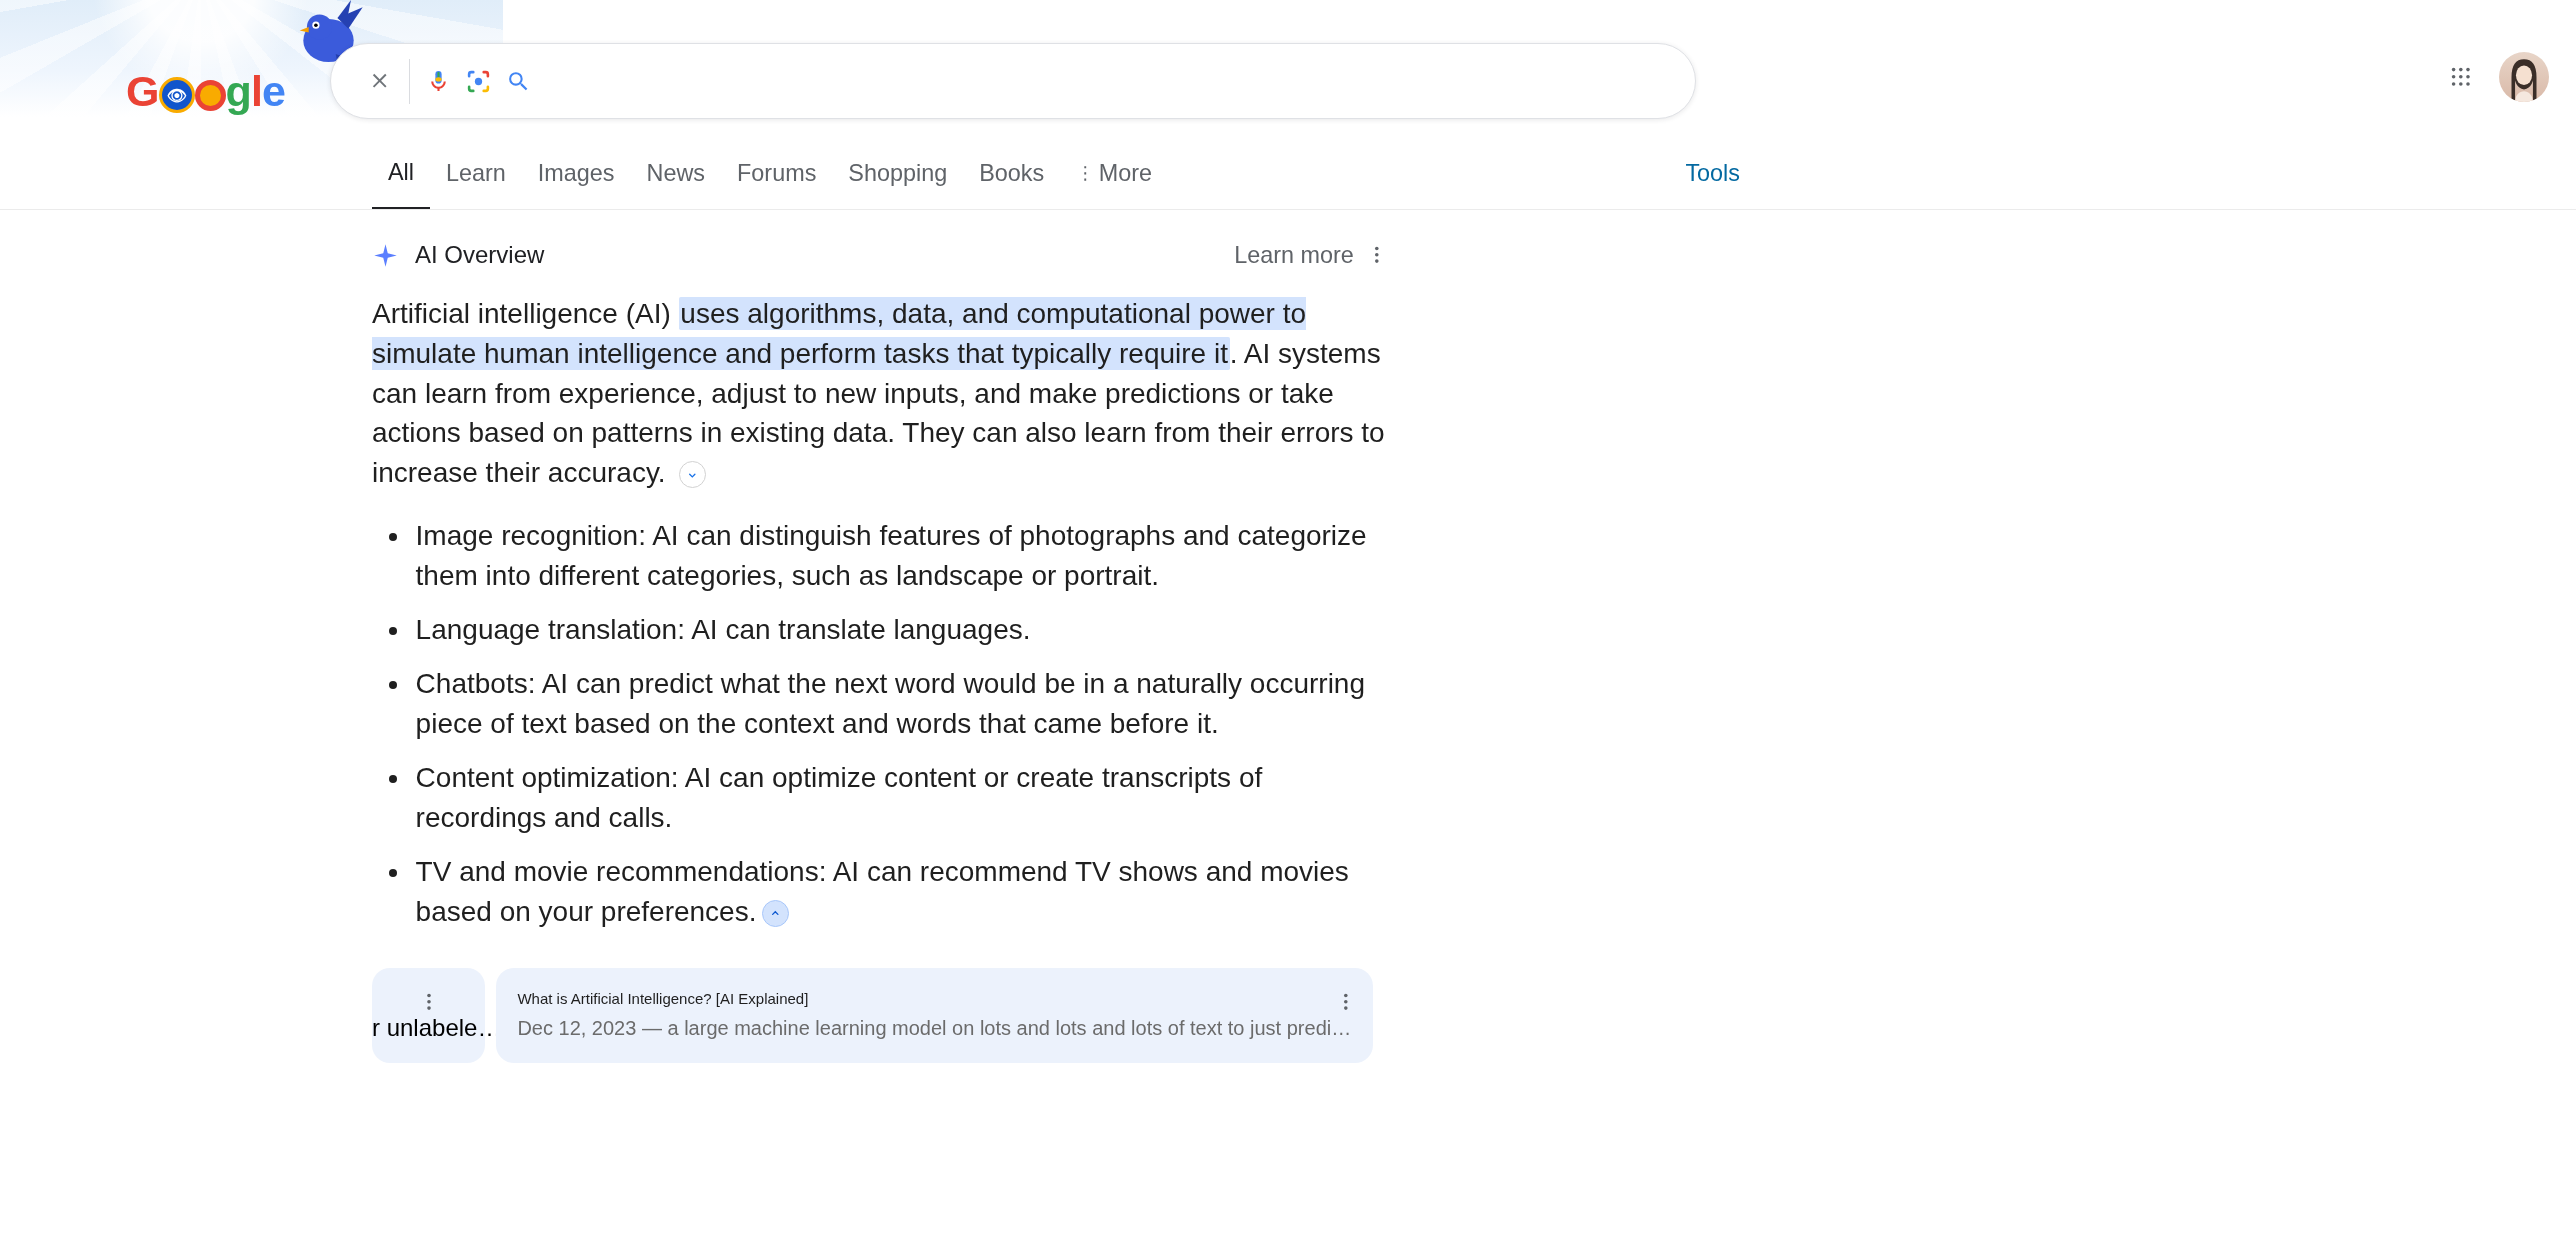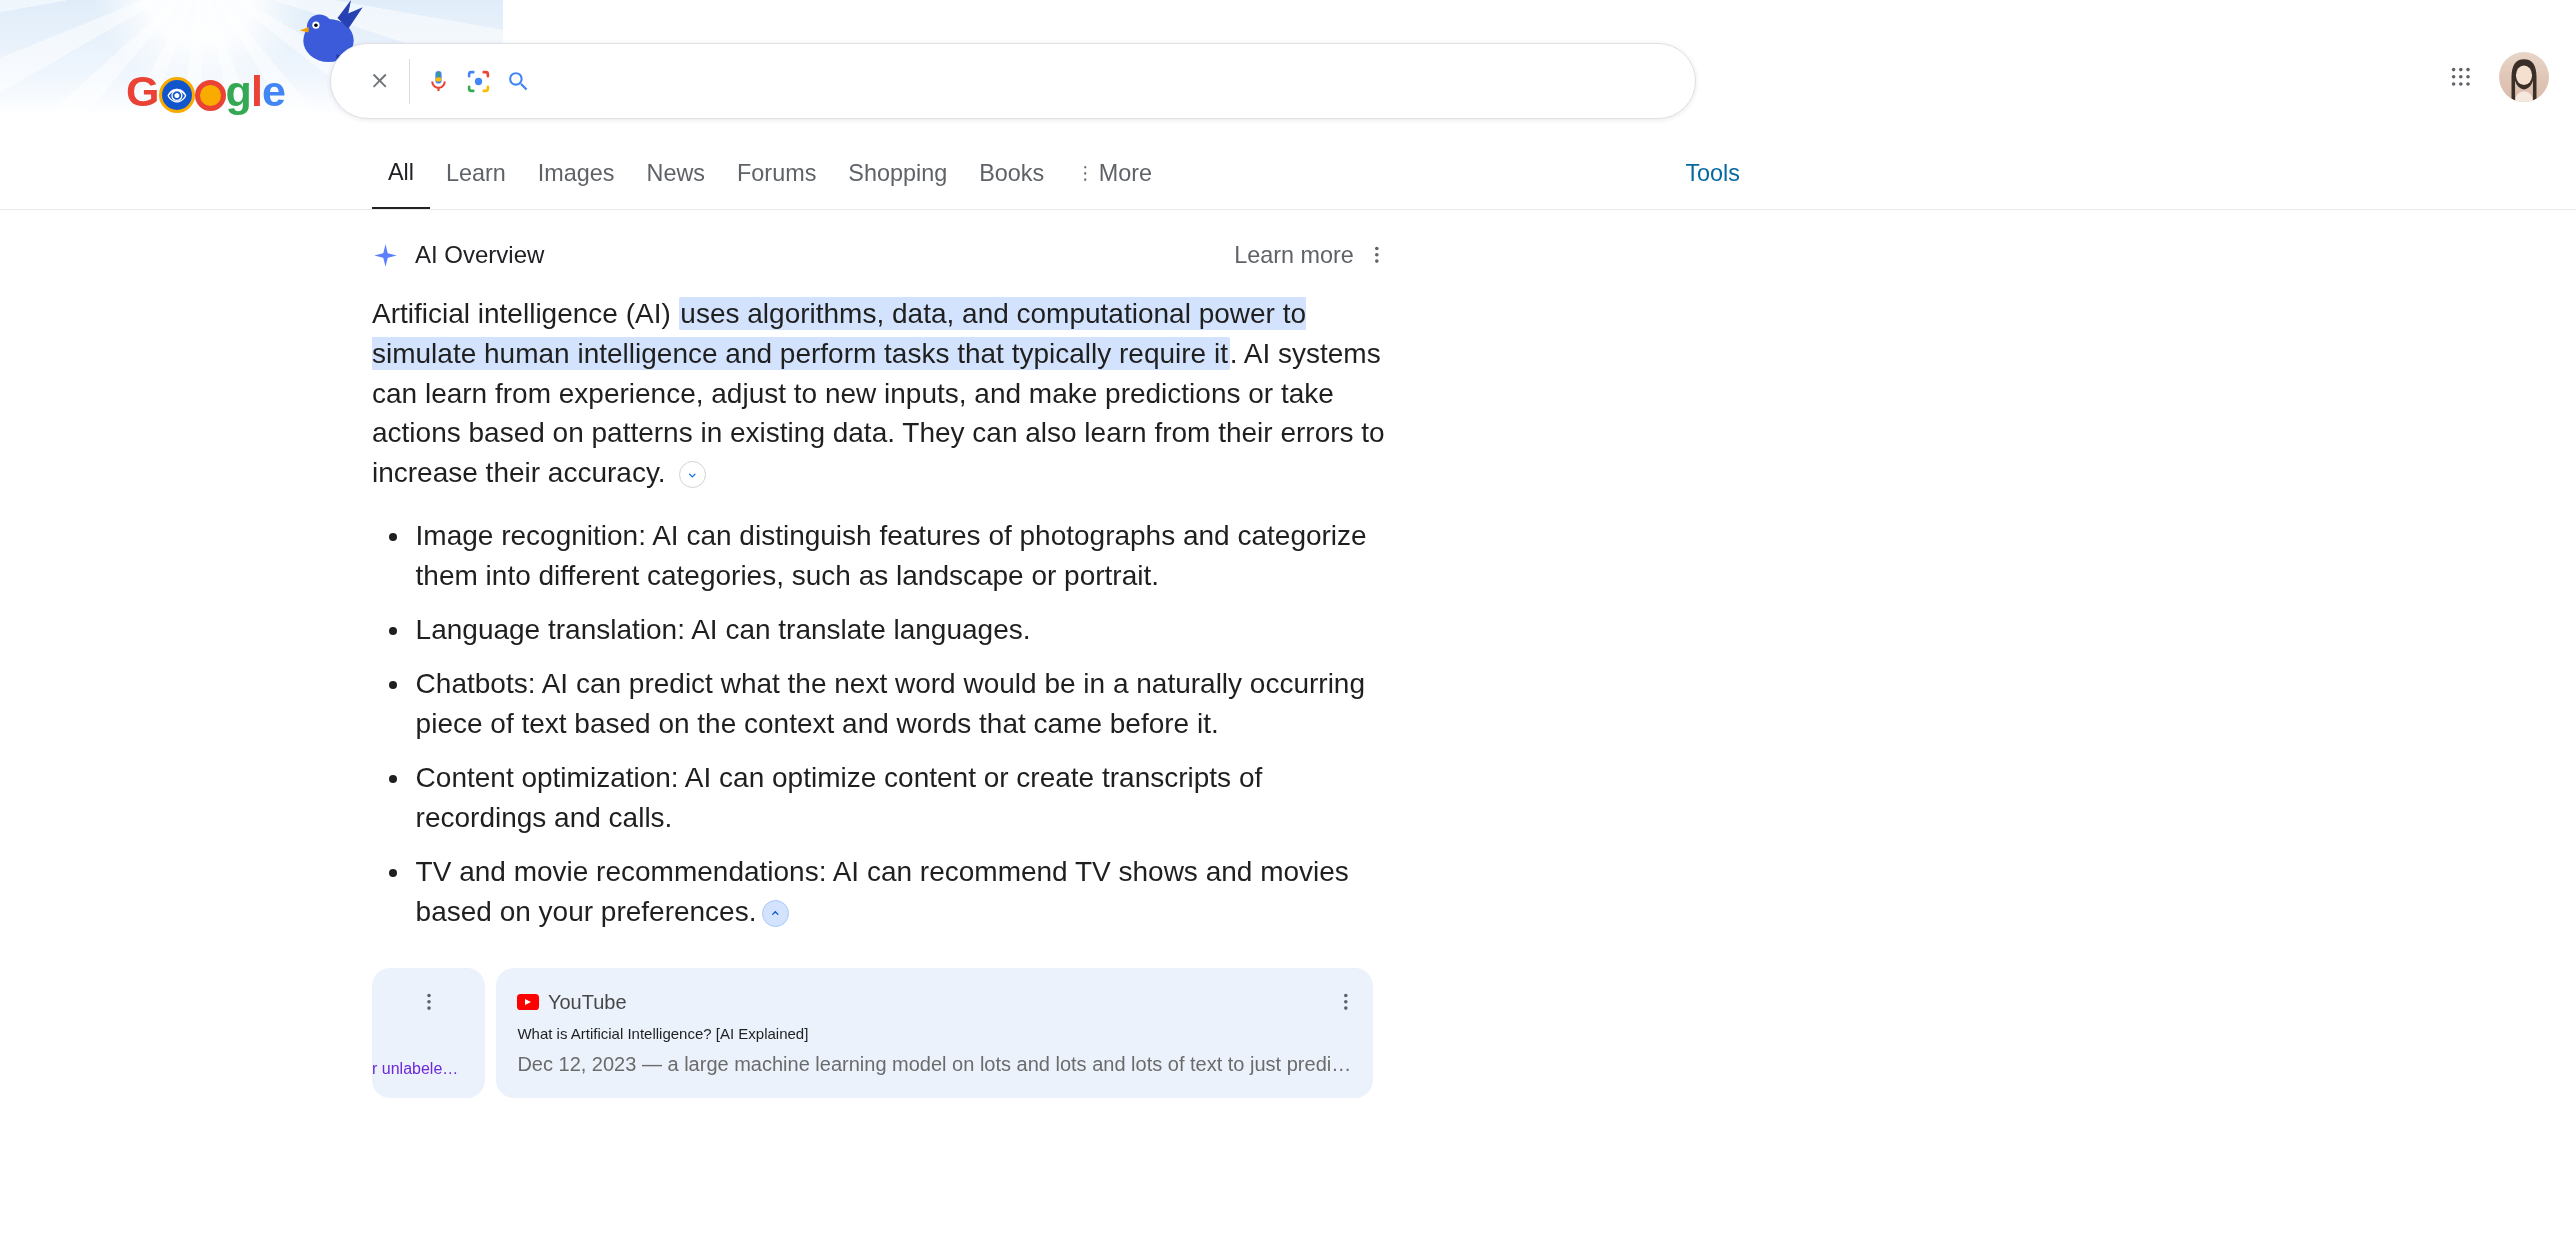--- a/index.html
+++ b/index.html
@@ -113,21 +113,21 @@
   .card { background:#ecf2fc; border-radius:18px; padding:20px 21.6px; position:relative;}
   .card.small{ width:113px; flex:0 0 113px;}
   .card.big{ flex:1;}
   .card .kebab{position:absolute; top:16px; right:16px; width:21.6px;height:21.6px; cursor:pointer;}
   .card.small .kebab{right:auto; left:50%; transform:translateX(-50%);}
   .card .src{display:flex;align-items:center;gap:9px;font-size:20px;color:#474747;margin-bottom:7.2px;}
   .yt-icon{width:21.6px;height:16px;background:#ff0000;border-radius:3.6px;display:flex;align-items:center;justify-content:center;}
   .yt-icon::after{content:'';border-left:6.3px solid #fff;border-top:3.6px solid transparent;border-bottom:3.6px solid transparent;}
   .card .title{font-size:15px;color:#1f1f1f;margin-bottom:5.4px;}
   .card .meta{font-size:20px;color:#6b6b6b;white-space:nowrap;overflow:hidden;text-overflow:ellipsis;}
-  .card.small .frag{position:absolute;bottom:18px;left:0;font-size:16px;color:#6d28d9;white-space:nowrap;}
+  .card.small .frag{position:absolute;bottom:18px;left:0;font-size:24px;color:#000000;white-space:nowrap;}
 </style>
 </head>
 <body>
 
 <div class="top-bar">
   <div class="doodle-area">
     <div class="doodle-sky"></div>
     <div class="doodle-bird">
       <svg viewBox="0 0 100 90">
         <ellipse cx="50" cy="55" rx="28" ry="24" fill="#3b5bdb"></ellipse>
@@ -276,23 +276,19 @@
               <circle cx="12" cy="19" r="2" fill="#5f6368"></circle>
             </svg></span>
         <div class="frag">r unlabele…</div>
       </div>
       <div class="card big">
         <span class="kebab"><svg viewBox="0 0 24 24">
               <circle cx="12" cy="5" r="2" fill="#5f6368"></circle>
               <circle cx="12" cy="12" r="2" fill="#5f6368"></circle>
               <circle cx="12" cy="19" r="2" fill="#5f6368"></circle>
             </svg></span>
-        <div class="src">
-            <span class="yt-icon"></span>
-            <span>YouTube</span>
-          </div>
         <div class="title">What is Artificial Intelligence? [AI Explained]</div>
         <div class="meta">Dec 12, 2023 — a large machine learning model on lots and lots and lots of text to just predi…</div>
       </div>
     </div>
   </div>
 </div>
 
 
 </body></html>

